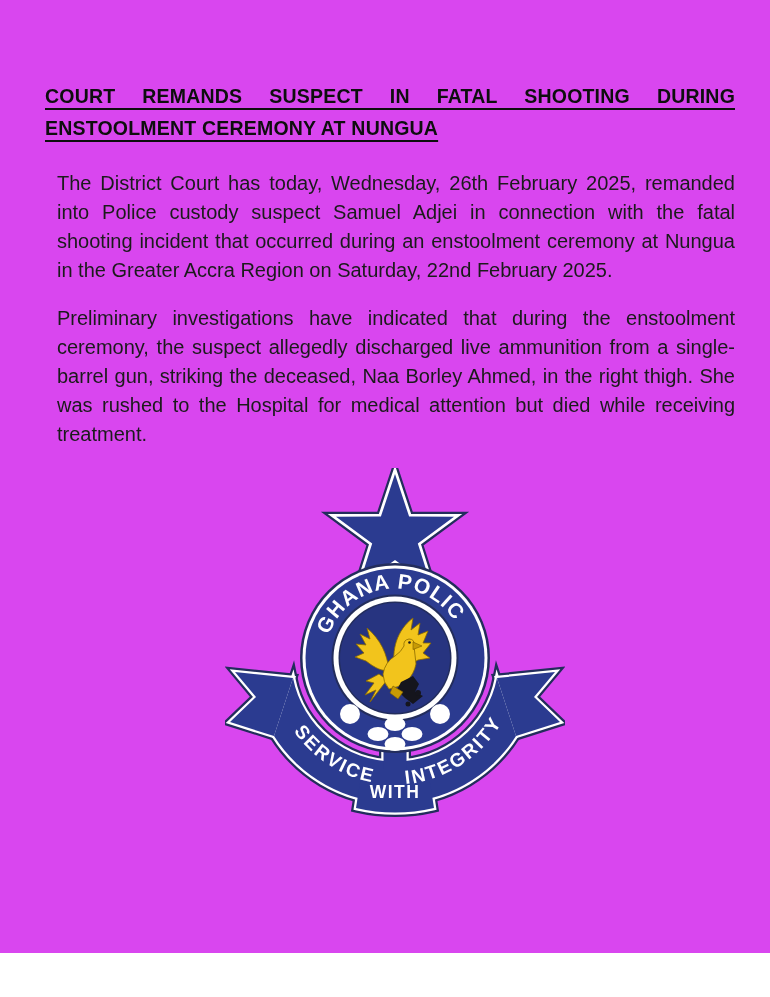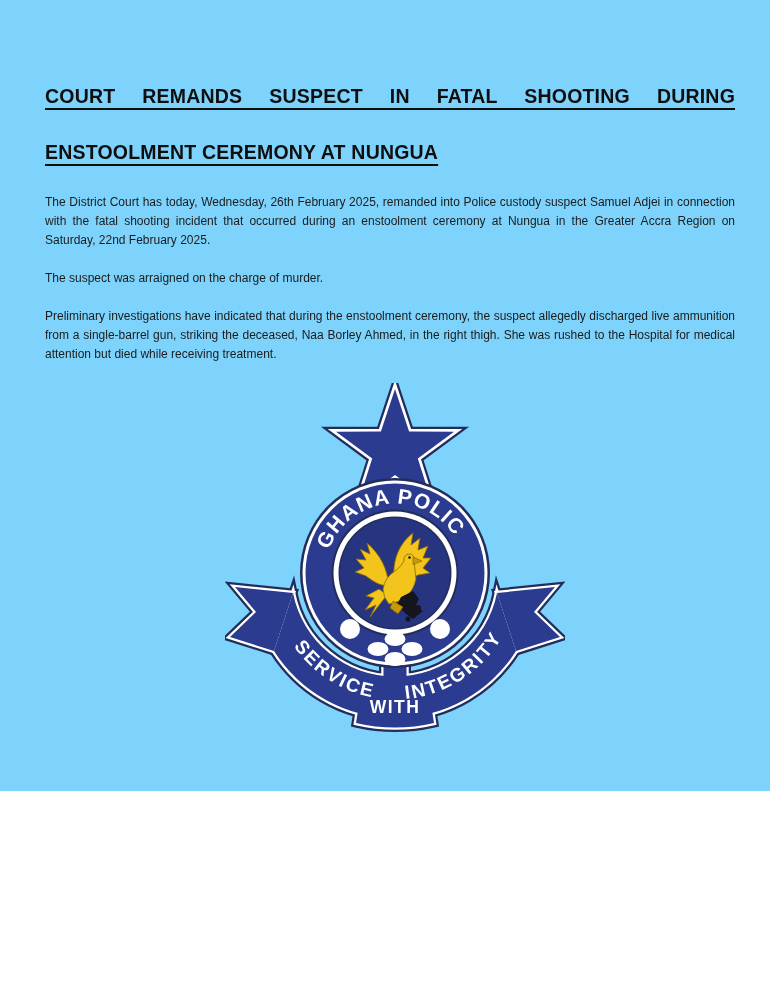--- a/index.html
+++ b/index.html
@@ -1,19 +1,19 @@
 <!DOCTYPE html>
 <html style="--blue: #2b3b90; --deep_blue: #273480; --dark_navy: #232d5c; --gold: #f2c41c; --white: #ffffff;"><head>
 <meta charset="utf-8">
 <style>
   html,body{margin:0;padding:0;background:#ffffff;}
   .page{
     position:relative;
-    width:770px;height:791px;
-    background:#7dd3fc;
+    width:770px;height:953px;
+    background:#d946ef;
     box-sizing:border-box;
     padding:80px 35px 0 45px;
     font-family:"Liberation Sans", sans-serif;
     color:#1b1b1b;
     overflow:hidden;
   }
   .title{
     font-size:19.5px;
     font-weight:bold;
     line-height:32px;
@@ -21,26 +21,26 @@
     color:#0e0e0e;
     letter-spacing:0.2px;
   }
   .title-line{
     display:block;
     text-decoration:underline;
     text-decoration-thickness:2px;
     text-underline-offset:5px;
   }
   .title-line.l1{ text-align:justify; text-align-last:justify; }
-  .title-line.l2{ text-align:left;margin-top:24px; }
+  .title-line.l2{ text-align:left; }
   p.body-par{
-    font-size:12px;
-    line-height:19px;
+    font-size:20px;
+    line-height:29px;
     text-align:justify;
-    margin:0 0 19px 0;
+    margin:0 0 19px 12px;
   }
   figure.badge{
     margin:12px auto 0 auto;
     width:340px;
     transform:translateX(5px);
   }
   
   .outline-dark{ fill:var(--dark_navy); stroke:var(--dark_navy); stroke-linejoin:miter; }
   .outline-white{ fill:#ffffff; stroke:#ffffff; stroke-linejoin:miter; }
   .fill-blue{ fill:var(--blue); }
@@ -78,21 +78,20 @@
 <body>
 
 <div class="page">
 
   <h1 class="title">
     <span class="title-line l1">COURT REMANDS SUSPECT IN FATAL SHOOTING DURING</span>
     <span class="title-line l2">ENSTOOLMENT CEREMONY AT NUNGUA</span>
   </h1>
 
   <p class="body-par">The District Court has today, Wednesday, 26th February 2025, remanded into Police custody suspect Samuel Adjei in connection with the fatal shooting incident that occurred during an enstoolment ceremony at Nungua in the Greater Accra Region on Saturday, 22nd February 2025.</p>
-  <p class="body-par">The suspect was arraigned on the charge of murder.</p>
   <p class="body-par">Preliminary investigations have indicated that during the enstoolment ceremony, the suspect allegedly discharged live ammunition from a single-barrel gun, striking the deceased, Naa Borley Ahmed, in the right thigh. She was rushed to the Hospital for medical attention but died while receiving treatment.</p>
 
   <figure class="badge">
     <svg width="340" height="352" viewBox="-12 -6 340 352" xmlns="http://www.w3.org/2000/svg">
       <defs>
         <path id="arcRing" d="M 95,154 A 70 70 0 0 1 221,154" fill="none"></path>
         <path id="arcService" d="M 51,248 A 124 124 0 0 0 147,310" fill="none"></path>
         <path id="arcIntegrity" d="M 169,310 A 124 124 0 0 0 265,248" fill="none"></path>
       </defs>
 

